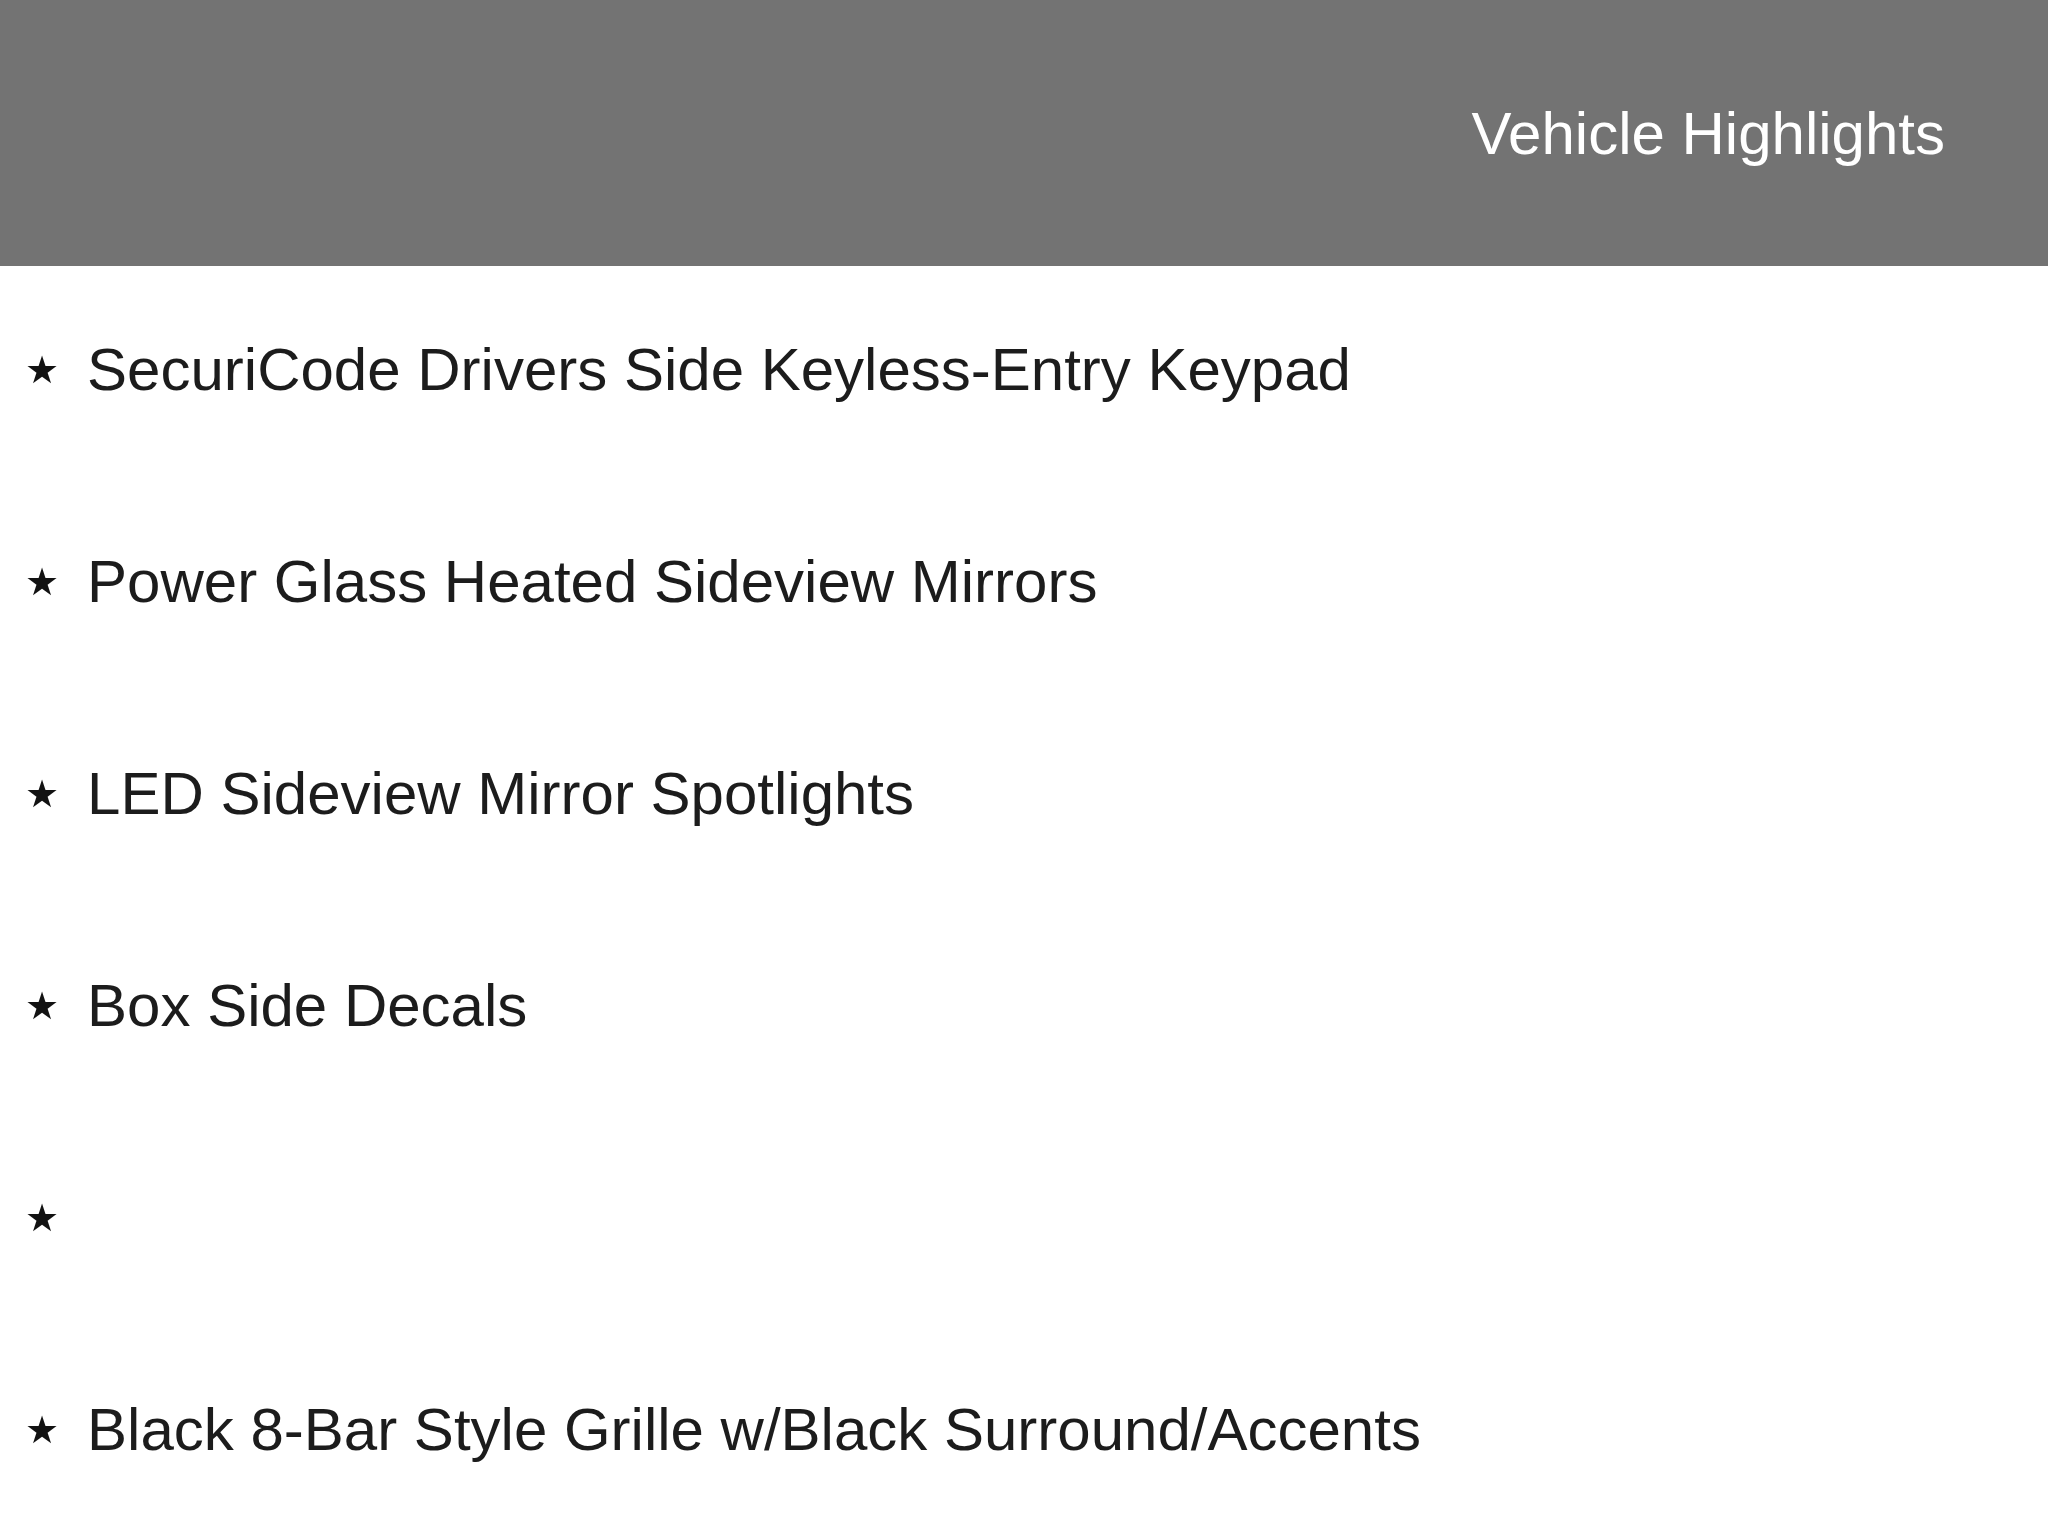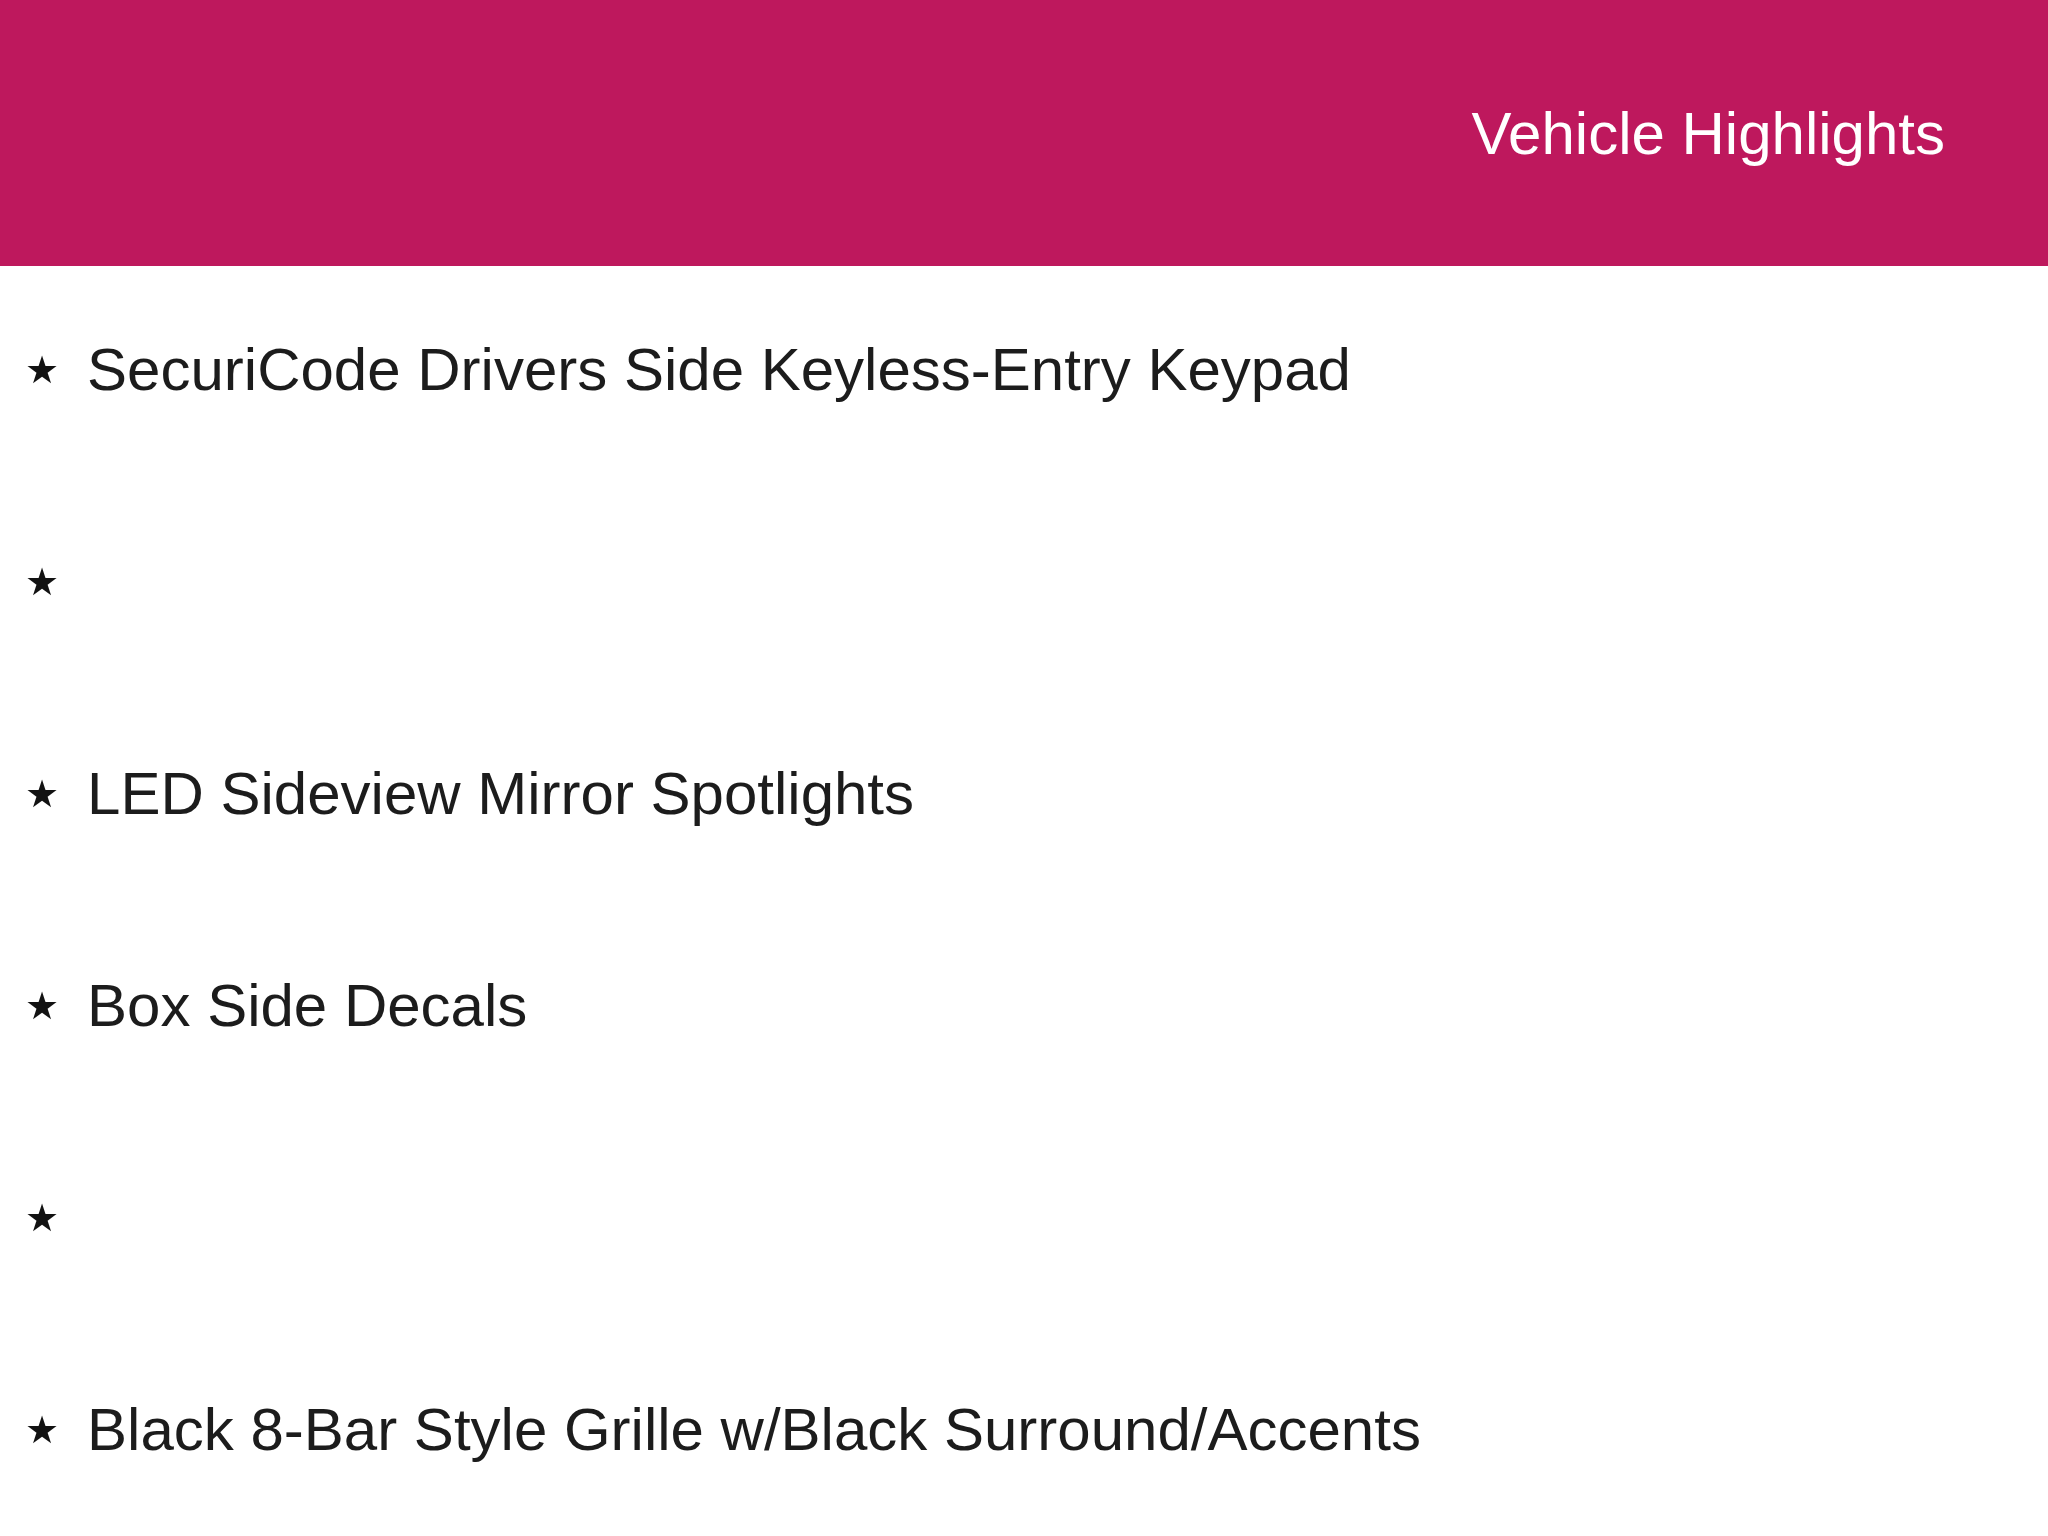--- a/index.html
+++ b/index.html
@@ -10,21 +10,21 @@
     width: 2048px;
     height: 1536px;
     background: #ffffff;
     font-family: "Liberation Sans", sans-serif;
     overflow: hidden;
   }
   .header-bar {
     position: relative;
     width: 100%;
     height: 266px;
-    background: #be185d;
+    background: #737373;
   }
   .header-title {
     position: absolute;
     right: 103px;
     top: 50%;
     transform: translateY(-50%);
     color: #ffffff;
     font-size: 60px;
     white-space: nowrap;
   }
@@ -64,20 +64,21 @@
 
 <div class="highlights-list">
 
   <div class="highlight-item">
     <span class="star-bullet">★</span>
     <span class="highlight-text">SecuriCode Drivers Side Keyless-Entry Keypad</span>
   </div>
 
   <div class="highlight-item">
     <span class="star-bullet">★</span>
+    <span class="highlight-text">Power Glass Heated Sideview Mirrors</span>
   </div>
 
   <div class="highlight-item">
     <span class="star-bullet">★</span>
     <span class="highlight-text">LED Sideview Mirror Spotlights</span>
   </div>
 
   <div class="highlight-item">
     <span class="star-bullet">★</span>
     <span class="highlight-text">Box Side Decals</span>

